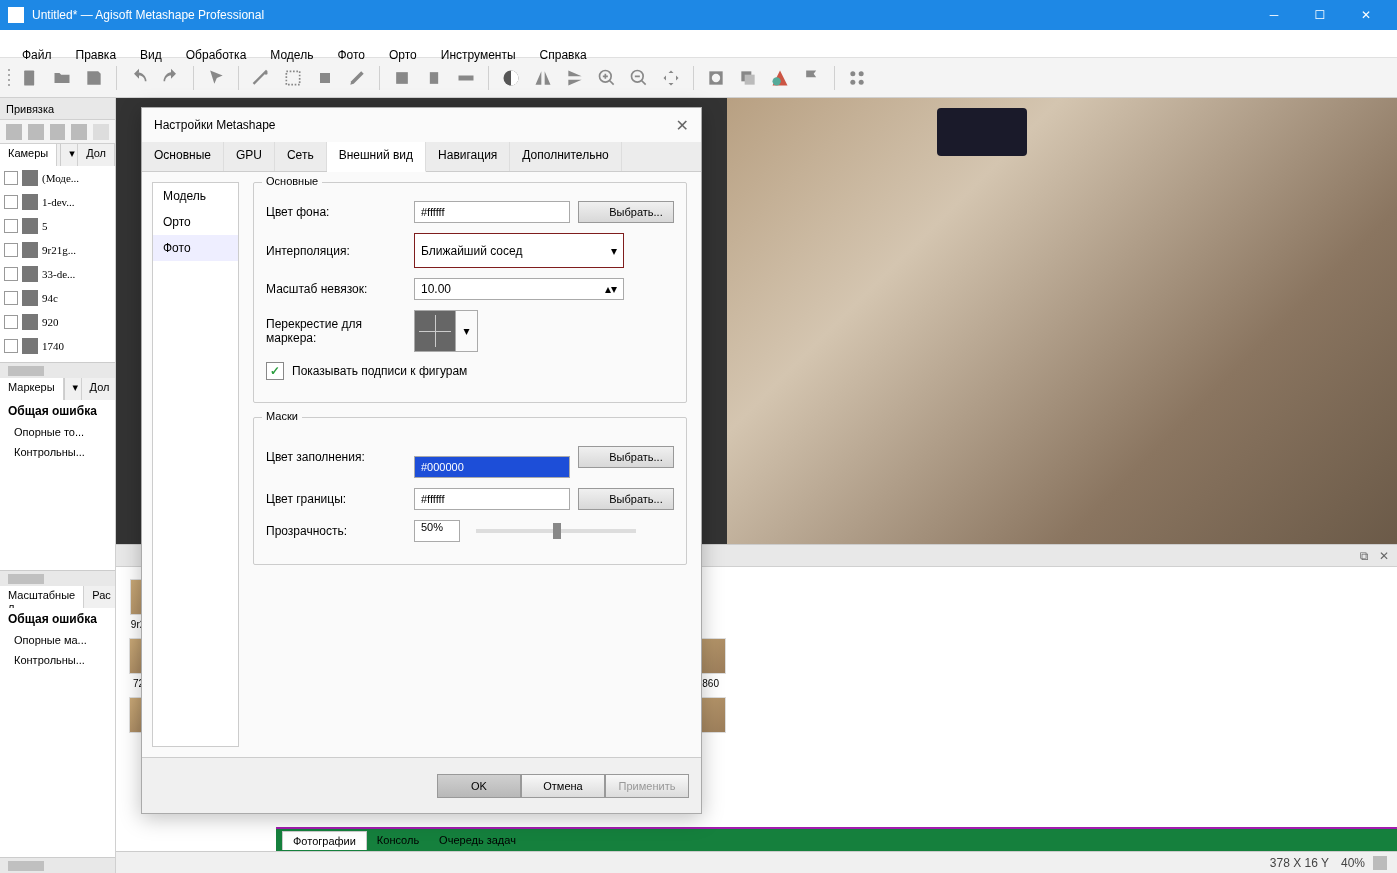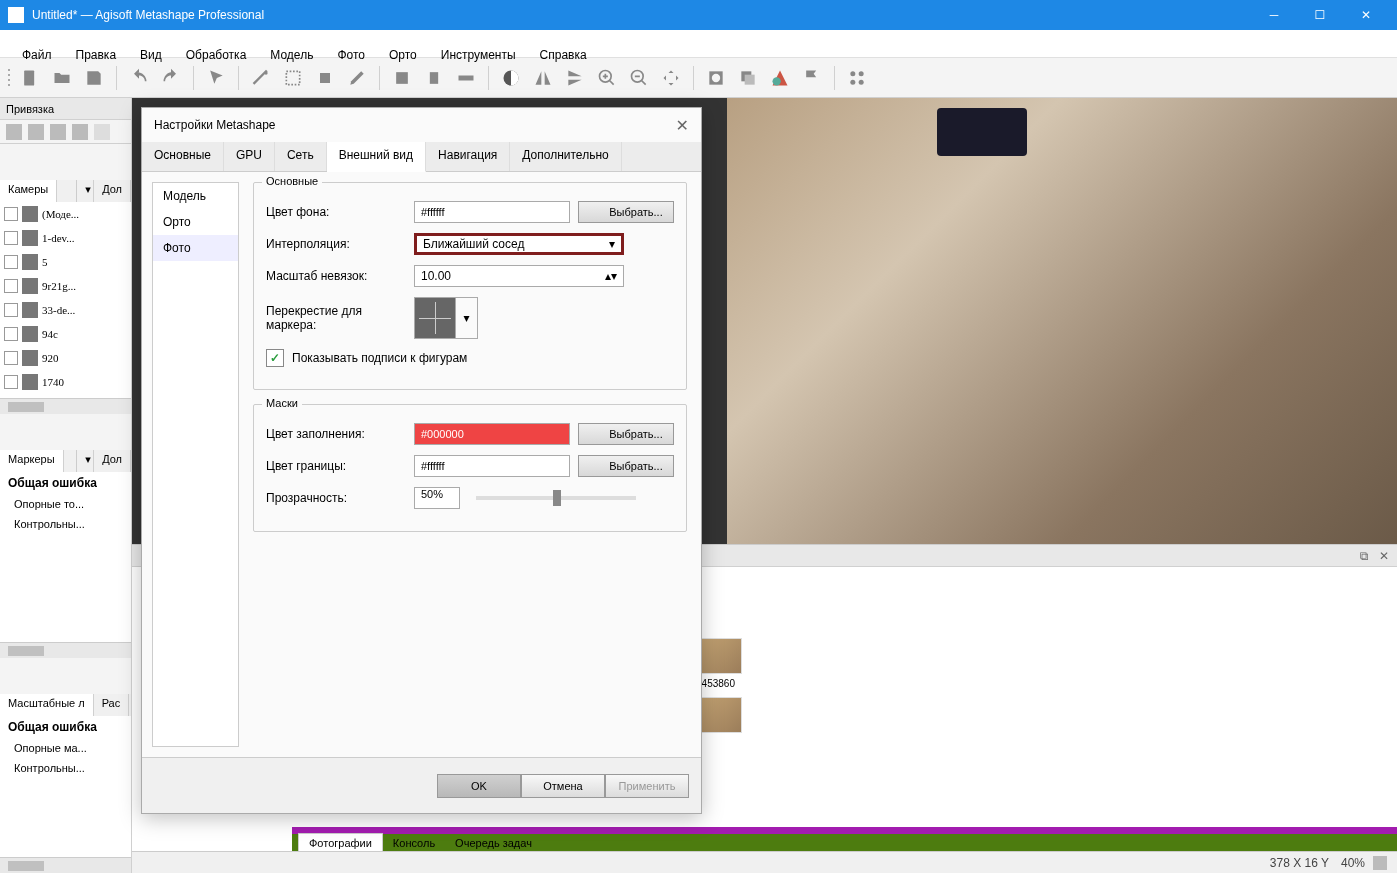--- a/index.html
+++ b/index.html
@@ -17,28 +17,28 @@
 
 .toolbar { height: 40px; background: #f4f4f4; border-bottom: 1px solid #d0d0d0; display: flex; align-items: center; padding: 0 6px; gap: 4px; }
 .toolbar .sep { width: 1px; height: 24px; background: #d0d0d0; margin: 0 4px; }
 .toolbar .tbtn { width: 28px; height: 28px; display: flex; align-items: center; justify-content: center; color: #888; }
 .toolbar .tbtn svg { width: 20px; height: 20px; fill: #888; }
 .toolbar .tbtn.on svg { fill: #555; }
 .toolbar .grip { width: 6px; height: 24px; display: flex; flex-direction: column; justify-content: space-between; padding:3px 0; }
 .toolbar .grip i { width:2px;height:2px;background:#aaa;display:block;margin:0 auto;}
 
 .body-grid { display: flex; height: calc(873px - 30px - 28px - 40px); }
-.left-col { width: 132px; background: #f4f4f4; display: flex; flex-direction: column; border-right:1px solid #d0d0d0;}
+.left-col { width: 116px; background: #f4f4f4; display: flex; flex-direction: column; border-right:1px solid #d0d0d0;}
 .mid-col { flex: 1; display: flex; flex-direction: column; background:#fff;}
 
 .panel-bar { height: 22px; background: #e8e8e8; border-bottom:1px solid #d0d0d0; display:flex; align-items:center; padding:0 6px; font-size:11px;}
 .sub-tool { height:24px; background:#f4f4f4; border-bottom:1px solid #d0d0d0; display:flex; align-items:center; gap:6px; padding:0 6px;}
 .sub-tool .ico { width:16px;height:16px;background:#bbb; }
 
-.panel-tabs { height: 22px; display:flex; background:#f0f0f0;margin-top:36px;}
+.panel-tabs { height: 22px; display:flex; background:#f0f0f0;}
 .panel-tabs span { padding: 3px 8px; font-size:11px; border-right:1px solid #d0d0d0;}
 .panel-tabs span.active { background:#fff;}
 
 .cam-list { flex:0 0 auto; background:#fff; overflow:hidden;}
 .cam-row { height:24px; display:flex; align-items:center; padding:0 4px; gap:4px;}
 .cam-row .cb {width:14px;height:14px;border:1px solid #999;}
 .cam-row .ci {width:16px;height:16px;background:#777;}
 .cam-row .nm {font-size:11px; overflow:hidden; text-overflow:ellipsis; white-space:nowrap;font-family:Liberation Serif, serif;}
 
 .scroll-stub{height:16px;background:#e8e8e8;border-top:1px solid #ccc;display:flex;align-items:center;}
@@ -56,21 +56,21 @@
 .phdr{height:22px;background:#e8e8e8;display:flex;justify-content:flex-end;align-items:center;padding:0 6px;gap:6px;border-bottom:1px solid #d0d0d0;}
 .phdr .pico{width:14px;height:14px;color:#666;display:flex;align-items:center;justify-content:center;}
 .thumbs { flex:1; overflow:hidden; padding:8px 0 0 0; background:#fff;}
 .trow { display:flex; padding:4px 8px;}
 .titem { width:63px; display:flex; flex-direction:column; align-items:center; gap:4px;}
 .titem .timg { width:52px; height:36px; background: linear-gradient(135deg,#c9a876,#9b7d5a); border:1px solid #ddd;}
 .titem .timg.sel { outline:2px solid #3399ff; outline-offset:-1px; background:#d0d0d0;}
 .titem .tlbl { font-size:10px; text-align:center; overflow:hidden; white-space:nowrap; max-width:60px; text-overflow:ellipsis;}
 .titem.wide{width:125px;}
 
-.btm-tabs{height:24px;background:#4d7c0f;border-top:7px solid #a21caf;display:flex;align-items:center;padding:0 6px;}
+.btm-tabs{height:24px;background:#15803d;border-top:2px solid #a21caf;display:flex;align-items:center;padding:0 6px;}
 .btm-tabs span{padding:3px 10px;font-size:11px;}
 .btm-tabs span.active{background:#fff;border:1px solid #ccc;border-bottom:none;}
 
 .status{height:22px;background:#f0f0f0;border-top:1px solid #ccc;display:flex;align-items:center;justify-content:flex-end;padding:0 10px;font-size:11px;color:#444;}
 .status .sico{width:14px;height:14px;background:#bbb;margin-left:8px;}
 
 
 .dlg { position:absolute; left:141px; top:107px; width:561px; height:707px; background:#fafafa; border:1px solid #aaa; box-shadow:0 4px 20px rgba(0,0,0,.25); display:flex; flex-direction:column;}
 .dlg-title{height:34px;display:flex;align-items:center;padding:0 12px;font-size:13px;}
 .dlg-title .x{margin-left:auto;font-size:16px;color:#666;cursor:pointer;}
@@ -80,23 +80,23 @@
 .dlg-body{flex:1;display:flex;}
 .dlg-side{width:120px;background:#fff;border:1px solid #ccc;margin:10px 0 10px 10px;}
 .dlg-side div{padding:6px 10px;cursor:default;}
 .dlg-side div.sel{background:#eef;}
 .dlg-form{flex:1;padding:10px 14px;}
 .grp{border:1px solid #ccc;border-radius:2px;margin-bottom:14px;padding:18px 12px 12px;position:relative;background:#fafafa;}
 .grp-ttl{position:absolute;top:-8px;left:8px;background:#fafafa;padding:0 4px;font-size:11px;}
 .frow{display:flex;align-items:center;margin-bottom:10px;gap:8px;}
 .flbl{width:140px;font-size:12px;}
 .fin{flex:0 0 110px;height:22px;border:1px solid #aaa;padding:0 6px;font-size:11px;background:#fff;}
-.fin.black{background:#ef4444;color:#fff;}
+.fin.black{background:#1d4ed8;color:#fff;margin-top:20px;}
 .fbtn{flex:0 0 96px;height:22px;background:linear-gradient(#f0f0f0,#d8d8d8);border:1px solid #999;font-size:11px;cursor:pointer;padding-left:20px;}
-.fsel{flex:0 0 210px;height:22px;border:3px solid #7f1d1d;padding:0 6px;font-size:11px;background:#fff;display:flex;align-items:center;justify-content:space-between;text-align:center;}
+.fsel{flex:0 0 210px;height:35px;border:1px solid #7f1d1d;padding:0 6px;font-size:11px;background:#fff;display:flex;align-items:center;justify-content:space-between;text-align:center;}
 .fspin{flex:0 0 210px;height:22px;border:1px solid #aaa;background:#fff;display:flex;align-items:center;padding:8px 6px;font-size:11px;justify-content:space-between;}
 .marker-prev{display:flex;align-items:center;}
 .marker-prev .mp{width:42px;height:42px;background:#666;border:1px solid #aaa;position:relative;}
 .marker-prev .mp::before,.marker-prev .mp::after{content:"";position:absolute;background:#ccc;}
 .marker-prev .mp::before{left:50%;top:4px;bottom:4px;width:1px;}
 .marker-prev .mp::after{top:50%;left:4px;right:4px;height:1px;}
 .marker-prev .dd{width:22px;height:42px;border:1px solid #aaa;border-left:none;display:flex;align-items:center;justify-content:center;}
 .chk{width:18px;height:18px;border:1px solid #888;display:flex;align-items:center;justify-content:center;color:#2a9d3e;font-weight:bold;background:#fff;}
 .slider{flex:1;height:4px;background:#ddd;position:relative;max-width:160px;margin-left:8px;}
 .slider .sh{position:absolute;left:48%;top:-6px;width:8px;height:16px;background:#888;}

